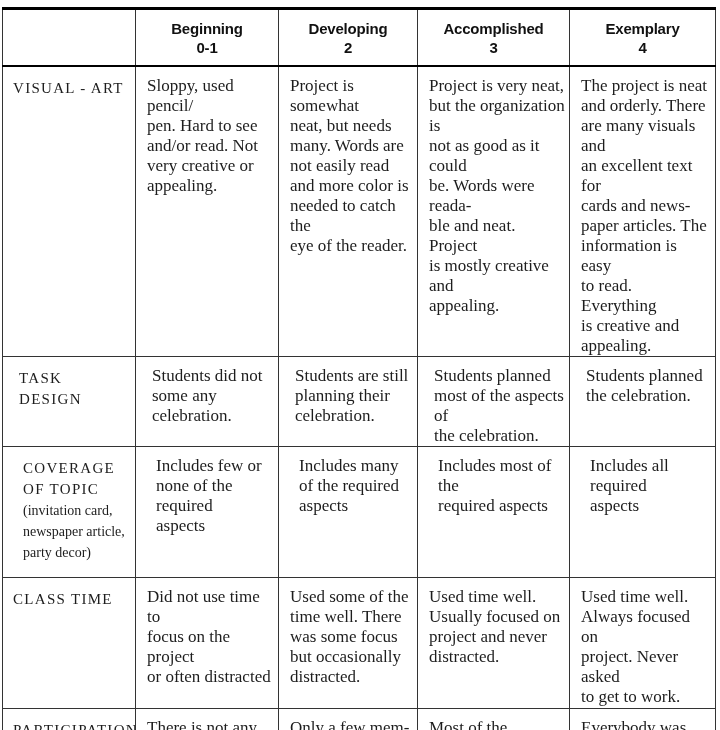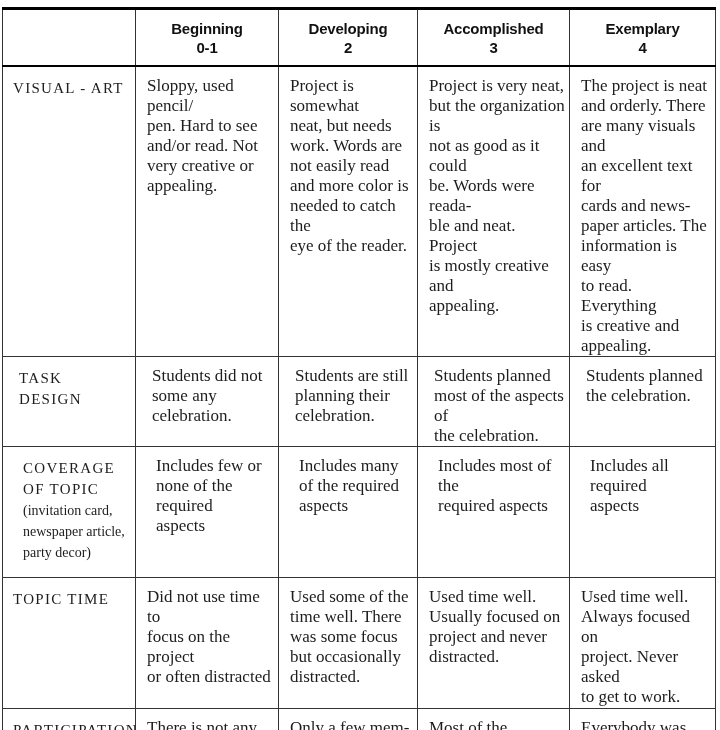--- a/index.html
+++ b/index.html
@@ -128,21 +128,21 @@
         <td class="cell">
             <div class="cell-text">Sloppy, used pencil/
 pen. Hard to see
 and/or read. Not
 very creative or
 appealing.</div>
           </td>
         <td class="cell">
             <div class="cell-text">Project is somewhat
 neat, but needs
-work. Words are
+many. Words are
 not easily read
 and more color is
 needed to catch the
 eye of the reader.</div>
           </td>
         <td class="cell">
             <div class="cell-text">Project is very neat,
 but the organization is
 not as good as it could
 be. Words were reada-
@@ -208,21 +208,21 @@
             <div class="cell-text">Includes most of the
 required aspects</div>
           </td>
         <td class="cell">
             <div class="cell-text">Includes all required
 aspects</div>
           </td>
       </tr>
       <tr class="row-4">
         <td class="crit">
-          <div class="crit-caps">TOPIC TIME</div>
+          <div class="crit-caps">CLASS TIME</div>
         </td>
         <td class="cell">
             <div class="cell-text">Did not use time to
 focus on the project
 or often distracted</div>
           </td>
         <td class="cell">
             <div class="cell-text">Used some of the
 time well. There
 was some focus

